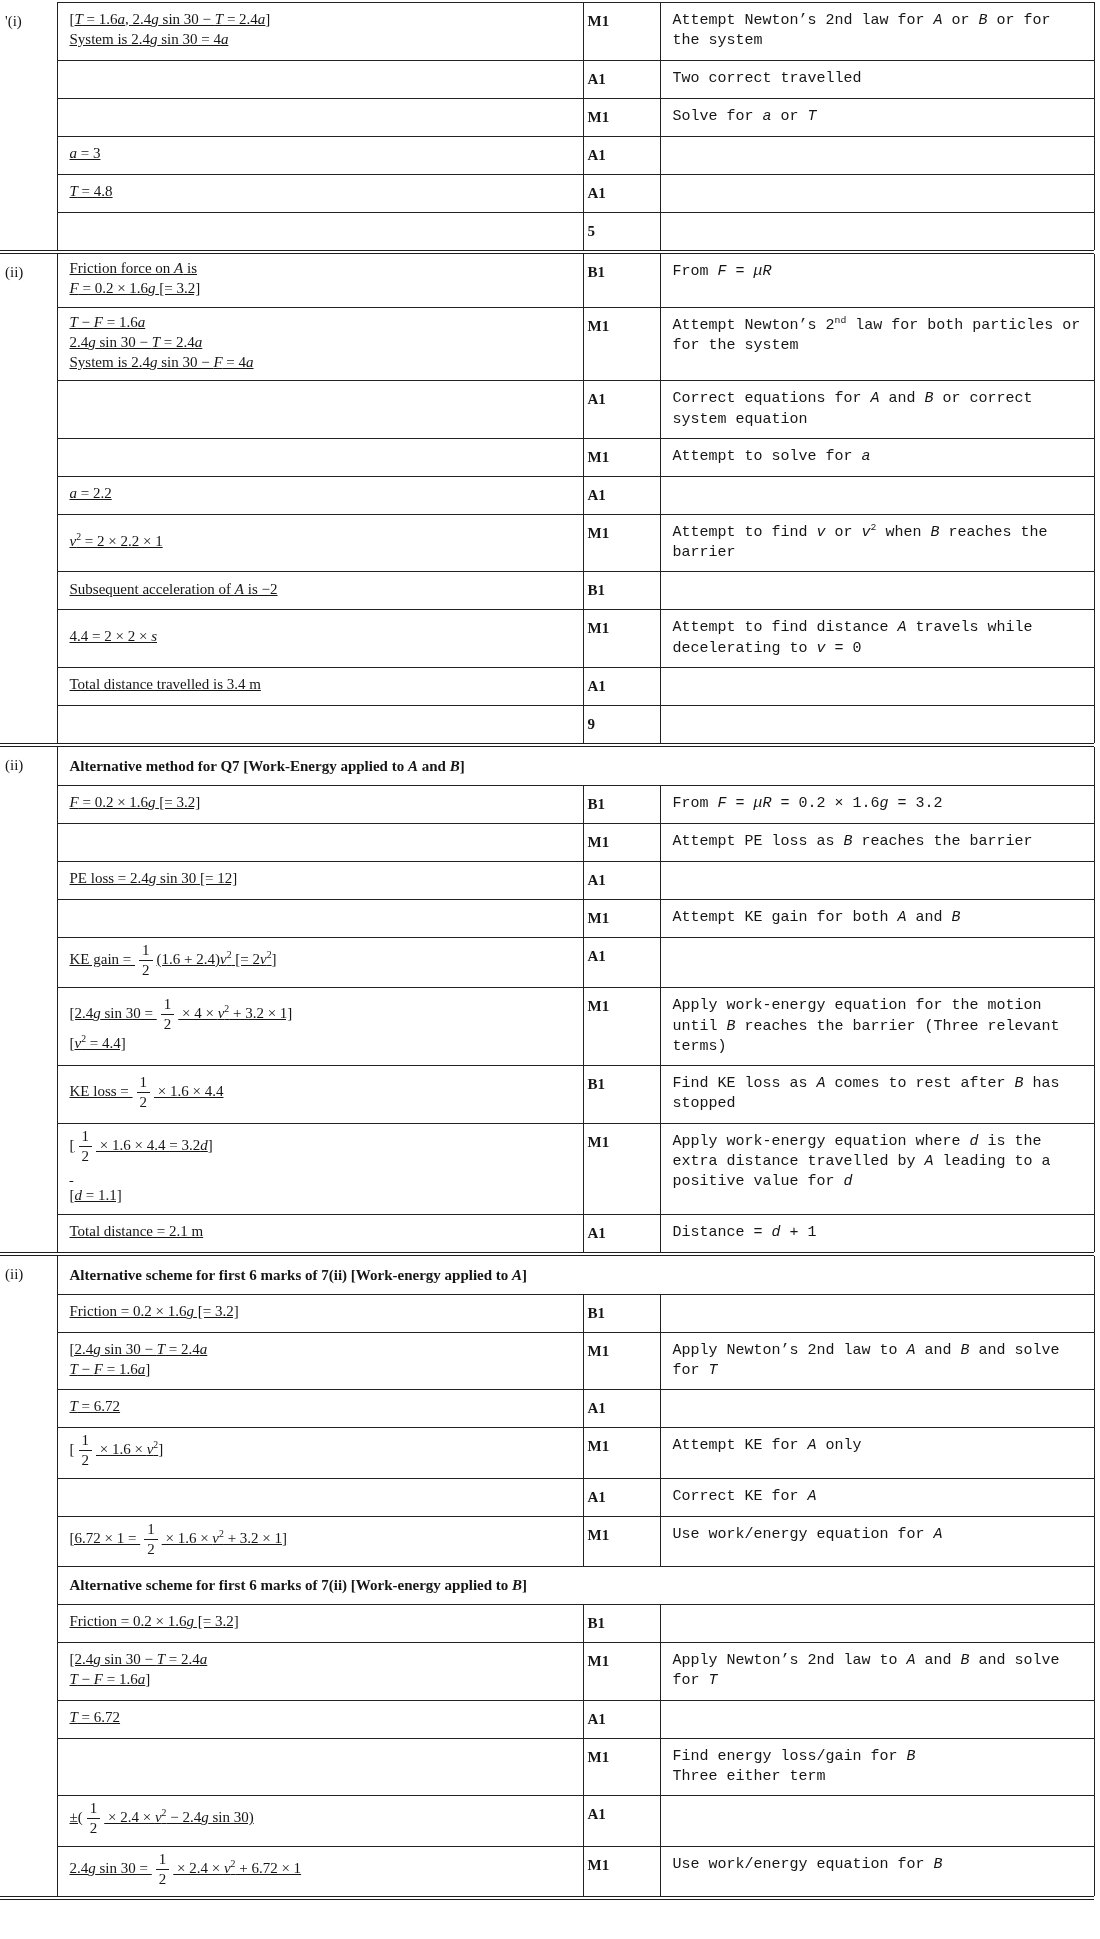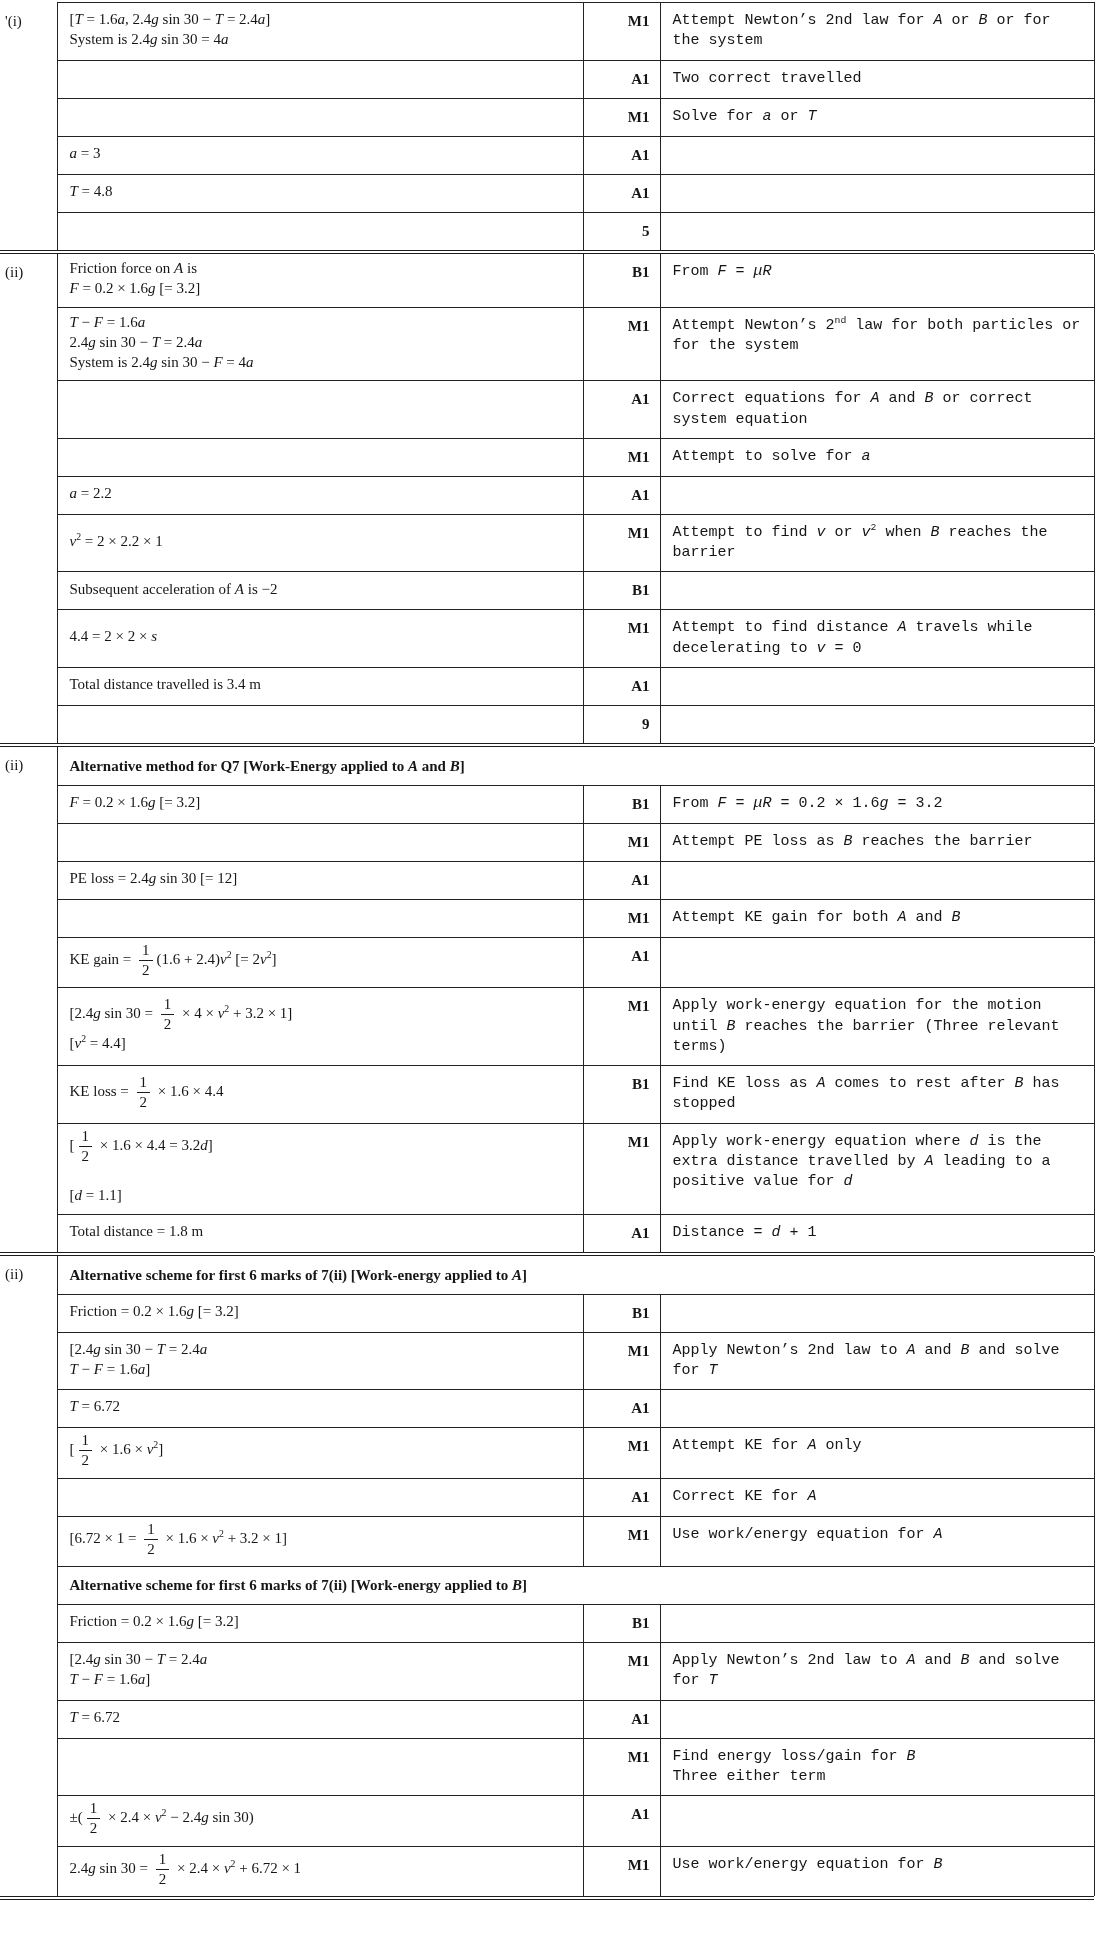--- a/index.html
+++ b/index.html
@@ -32,25 +32,26 @@
 
   td.c-label {
     border-right: 1.8px solid #222;
     vertical-align: top;
     padding: 8px 4px 0 5px;
   }
   td.c-work {
     border-right: 1.8px solid #222;
     vertical-align: middle;
     padding: 4px 10px 8px 12px;
+    text-decoration: underline;
   }
   td.c-mark {
     border-right: 1.8px solid #222;
     vertical-align: top;
-    text-align: right;
+    text-align: left;
     font-weight: bold;
     padding: 8px 10px 8px 4px;
   }
   td.c-comment {
     border-right: 1.8px solid #222;
     vertical-align: top;
     padding: 8px 8px 8px 12px;
     font-family: Liberation Mono, monospace;
   }
   td.c-header {
@@ -327,21 +328,21 @@
             <div class="wline">&nbsp;</div>
             <div class="wline">[<i>d</i> = 1.1]</div>
           </td>
           <td class="c-mark">M1</td>
           <td class="c-comment">
             <div class="cline">Apply work-energy equation where <i>d</i> is the extra distance travelled by <i>A</i> leading to a positive value for <i>d</i></div>
           </td>
         </tr>
         <tr class="rline">
           <td class="c-work">
-            <div class="wline">Total distance = 1.8 m</div>
+            <div class="wline">Total distance = 2.1 m</div>
           </td>
           <td class="c-mark">A1</td>
           <td class="c-comment">
             <div class="cline">Distance = <i>d</i> + 1</div>
           </td>
         </tr>
       </tbody>
     </table>
     <div class="section-divider"></div>
     <table class="ms">

